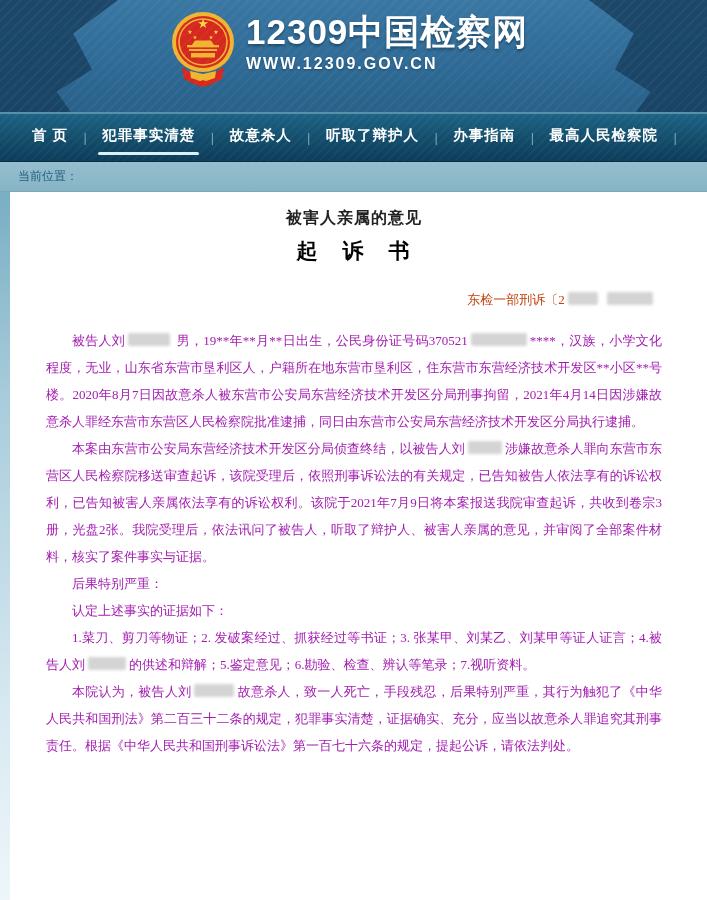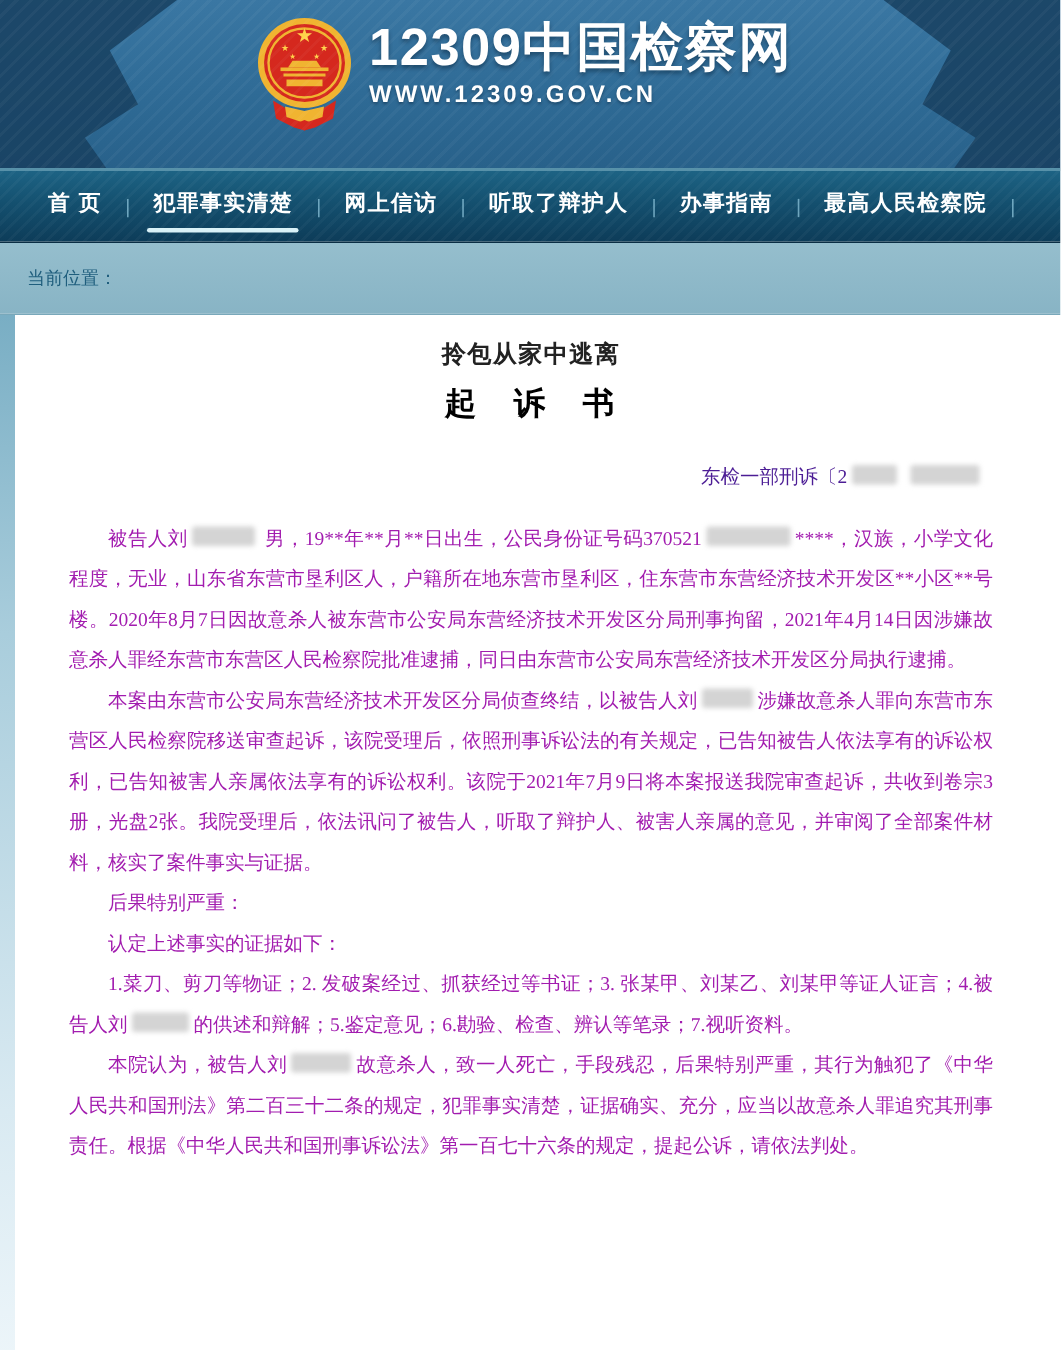--- a/index.html
+++ b/index.html
@@ -58,41 +58,41 @@
     position:relative; padding:6px 2px 10px 2px; cursor:pointer; z-index:2; white-space:nowrap;
   }
   .nav-item.active::after {
     content:""; position:absolute; left:-2px; right:-2px; bottom:0px;
     height:3px; background:#d9f1f7; border-radius:2px;
   }
   .nav-sep { color:rgba(140,195,218,.75); font-size:13px; z-index:2; }
 
   
   .breadcrumb-bar {
-    height:48px; background:linear-gradient(180deg,#95becd 0%, #88b4c5 100%);
+    height:30px; background:linear-gradient(180deg,#95becd 0%, #88b4c5 100%);
     border-bottom:1px solid #79a8ba;
     display:flex; align-items:center; padding:0 18px;
     font-size:12px; color:#1f5e7d;
   }
   .breadcrumb-bar .crumb-path { margin-left:2px; cursor:pointer; }
 
   
   .content { position:relative; height:708px; background:#fff; }
   .side-strip {
     position:absolute; left:0; top:0; width:10px; height:100%;
     background:linear-gradient(180deg,#79aec4 0%, #a9cddc 30%, #d9eaf2 75%, #eef6fa 100%);
   }
   .doc {
     position:relative; height:100%; margin-left:10px; padding:16px 45px 0 36px;
     font-family:"Liberation Serif","DejaVu Serif", serif;
     color:#2e2e2e;
   }
   .court { text-align:center; font-size:16px; font-weight:600; letter-spacing:1px; color:#222; }
   .doctype { text-align:center; font-size:21px; font-weight:700; letter-spacing:2px; margin-top:8px; color:#000000; }
-  .caseno { text-align:right; font-size:13px; margin-top:26px; padding-right:6px; color:#4c1d95; }
+  .caseno { text-align:right; font-size:13px; margin-top:26px; padding-right:6px; color:#c2410c; }
 
   .paras { margin-top:18px; }
   .doc-para {
     font-size:13px; line-height:27px; text-align:justify; color:#a21caf;
     word-break:break-all;
   }
   .doc-para.indent { text-indent:2em; }
 
   .redact {
     display:inline-block; height:13px; border-radius:2px;
@@ -130,38 +130,38 @@
         <div class="logo-sub">WWW.12309.GOV.CN</div>
       </div>
     </div>
   </header>
 
   <nav class="navbar" id="main-nav">
       <span class="nav-item">首  页</span>
       <span class="nav-sep">|</span>
       <span class="nav-item active">犯罪事实清楚</span>
       <span class="nav-sep">|</span>
-      <span class="nav-item">网上信访</span>
+      <span class="nav-item">故意杀人</span>
       <span class="nav-sep">|</span>
       <span class="nav-item">听取了辩护人</span>
       <span class="nav-sep">|</span>
       <span class="nav-item">办事指南</span>
       <span class="nav-sep">|</span>
       <span class="nav-item">最高人民检察院</span>
       <span class="nav-sep">|</span>
     </nav>
 
   <div class="breadcrumb-bar">
     <span class="crumb-label">当前位置：</span>
   </div>
 
   <main class="content">
     <div class="side-strip"></div>
     <article class="doc">
-      <h1 class="court">拎包从家中逃离</h1>
+      <h1 class="court">被害人亲属的意见</h1>
       <h2 class="doctype">起　诉　书</h2>
       <div class="caseno" id="caseno">东检一部刑诉〔2<span class="redact" style="width: 30px;"></span> <span class="redact" style="width: 46px;"></span></div>
       <div class="paras" id="paragraphs">
           <p class="doc-para indent">被告人刘<span class="redact" style="width: 42px;"></span> 男，19**年**月**日出生，公民身份证号码370521<span class="redact" style="width: 56px;"></span>****，汉族，小学文化程度，无业，山东省东营市垦利区人，户籍所在地东营市垦利区，住东营市东营经济技术开发区**小区**号楼。2020年8月7日因故意杀人被东营市公安局东营经济技术开发区分局刑事拘留，2021年4月14日因涉嫌故意杀人罪经东营市东营区人民检察院批准逮捕，同日由东营市公安局东营经济技术开发区分局执行逮捕。</p>
           <p class="doc-para indent">本案由东营市公安局东营经济技术开发区分局侦查终结，以被告人刘<span class="redact" style="width: 34px;"></span>涉嫌故意杀人罪向东营市东营区人民检察院移送审查起诉，该院受理后，依照刑事诉讼法的有关规定，已告知被告人依法享有的诉讼权利，已告知被害人亲属依法享有的诉讼权利。该院于2021年7月9日将本案报送我院审查起诉，共收到卷宗3册，光盘2张。我院受理后，依法讯问了被告人，听取了辩护人、被害人亲属的意见，并审阅了全部案件材料，核实了案件事实与证据。</p>
           <p class="doc-para indent">后果特别严重：</p>
           <p class="doc-para indent">认定上述事实的证据如下：</p>
           <p class="doc-para indent">1.菜刀、剪刀等物证；2. 发破案经过、抓获经过等书证；3. 张某甲、刘某乙、刘某甲等证人证言；4.被告人刘<span class="redact" style="width: 38px;"></span>的供述和辩解；5.鉴定意见；6.勘验、检查、辨认等笔录；7.视听资料。</p>
           <p class="doc-para indent">本院认为，被告人刘<span class="redact" style="width: 40px;"></span>故意杀人，致一人死亡，手段残忍，后果特别严重，其行为触犯了《中华人民共和国刑法》第二百三十二条的规定，犯罪事实清楚，证据确实、充分，应当以故意杀人罪追究其刑事责任。根据《中华人民共和国刑事诉讼法》第一百七十六条的规定，提起公诉，请依法判处。</p>
         </div>

